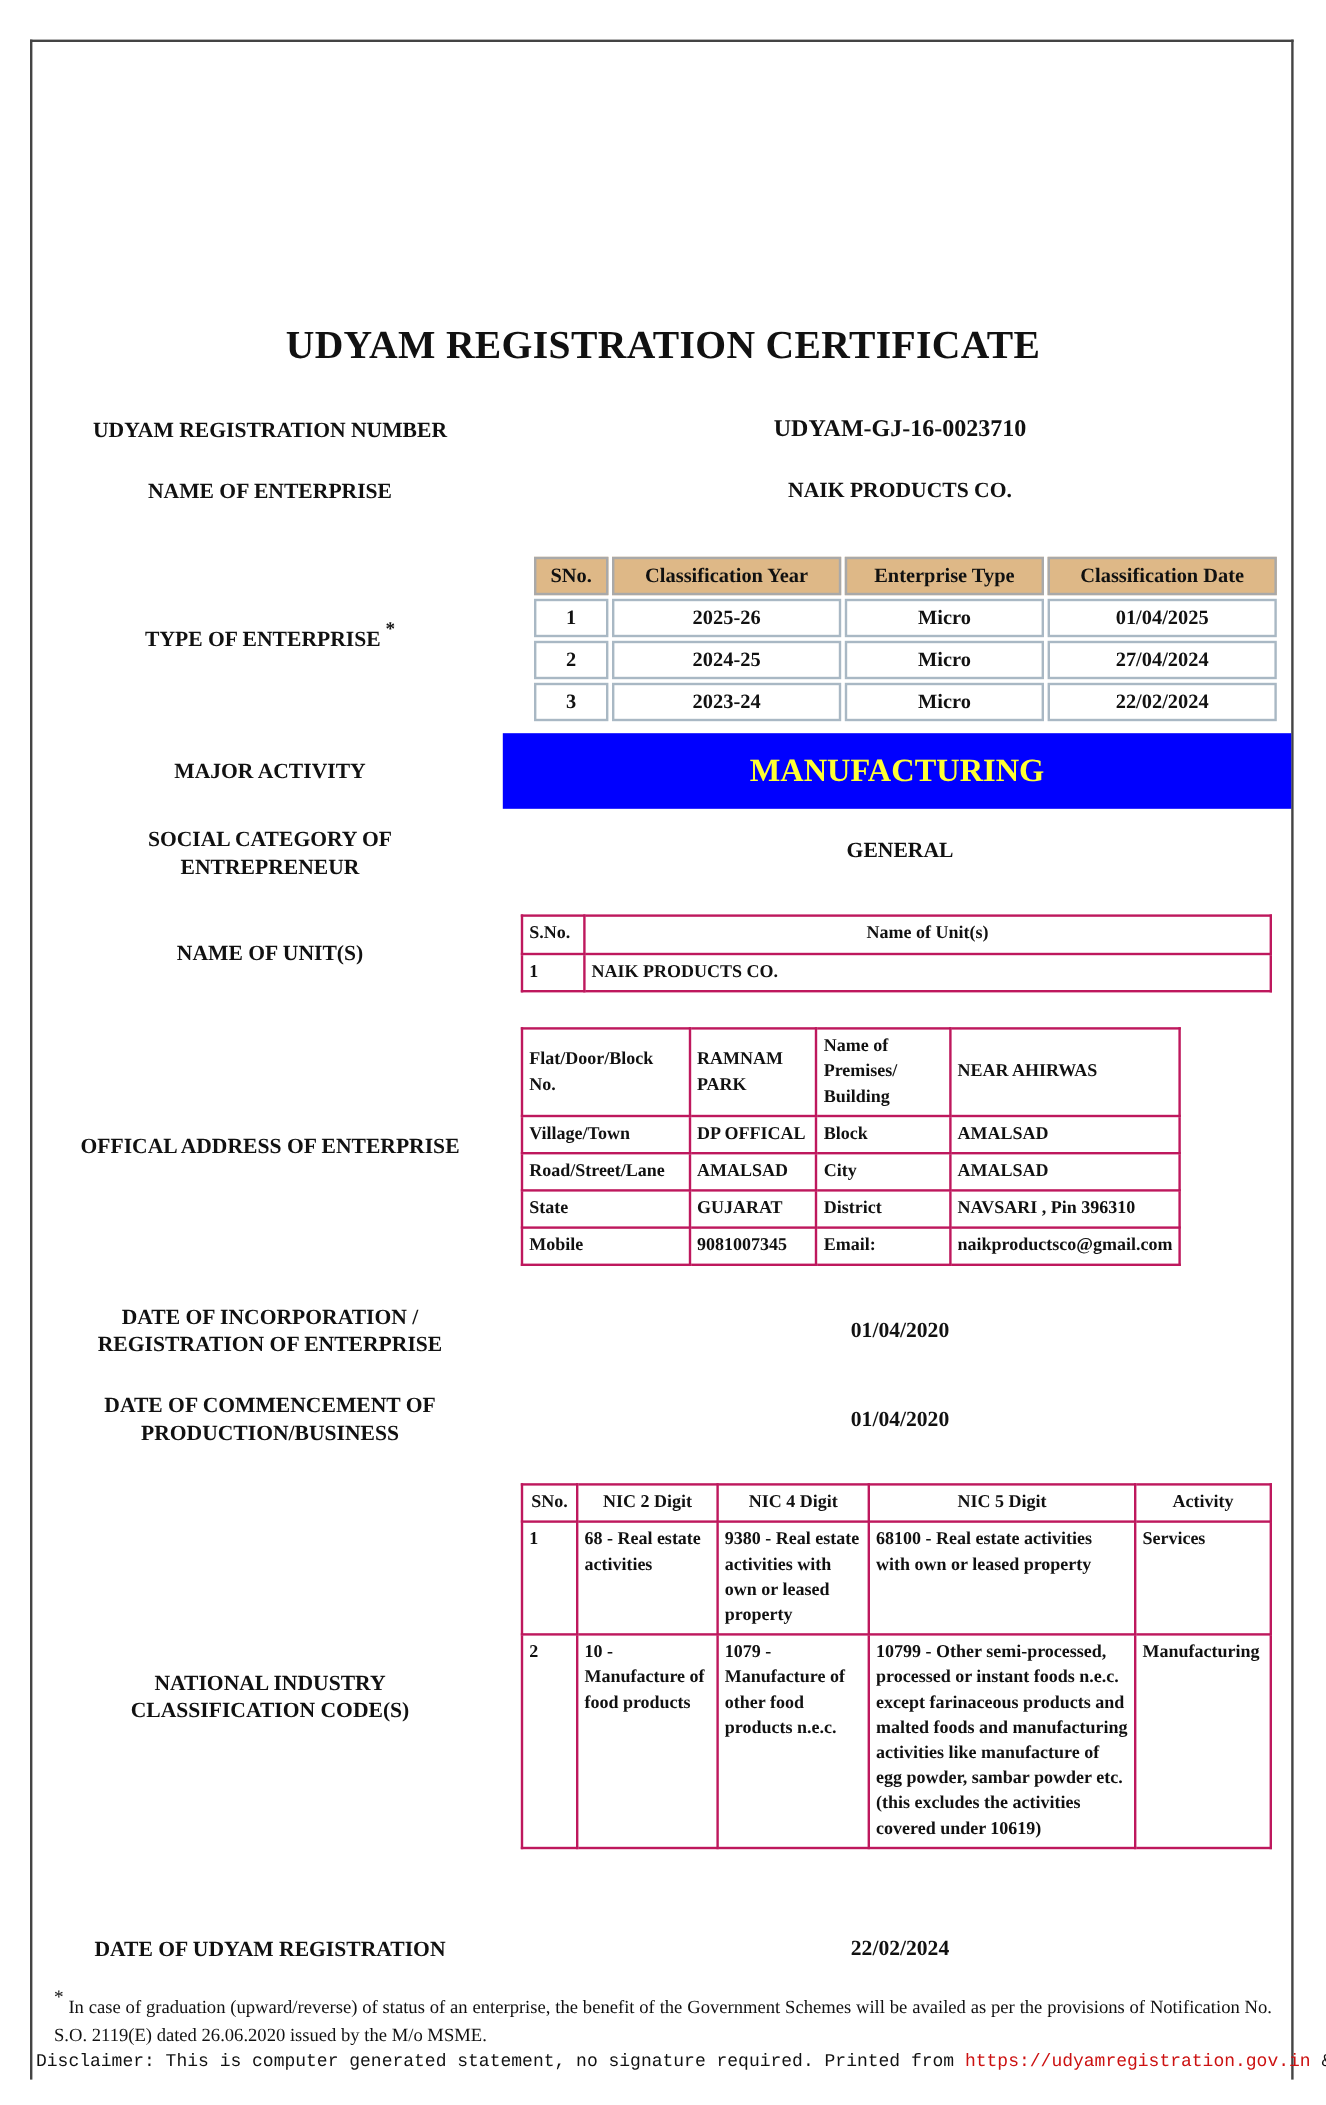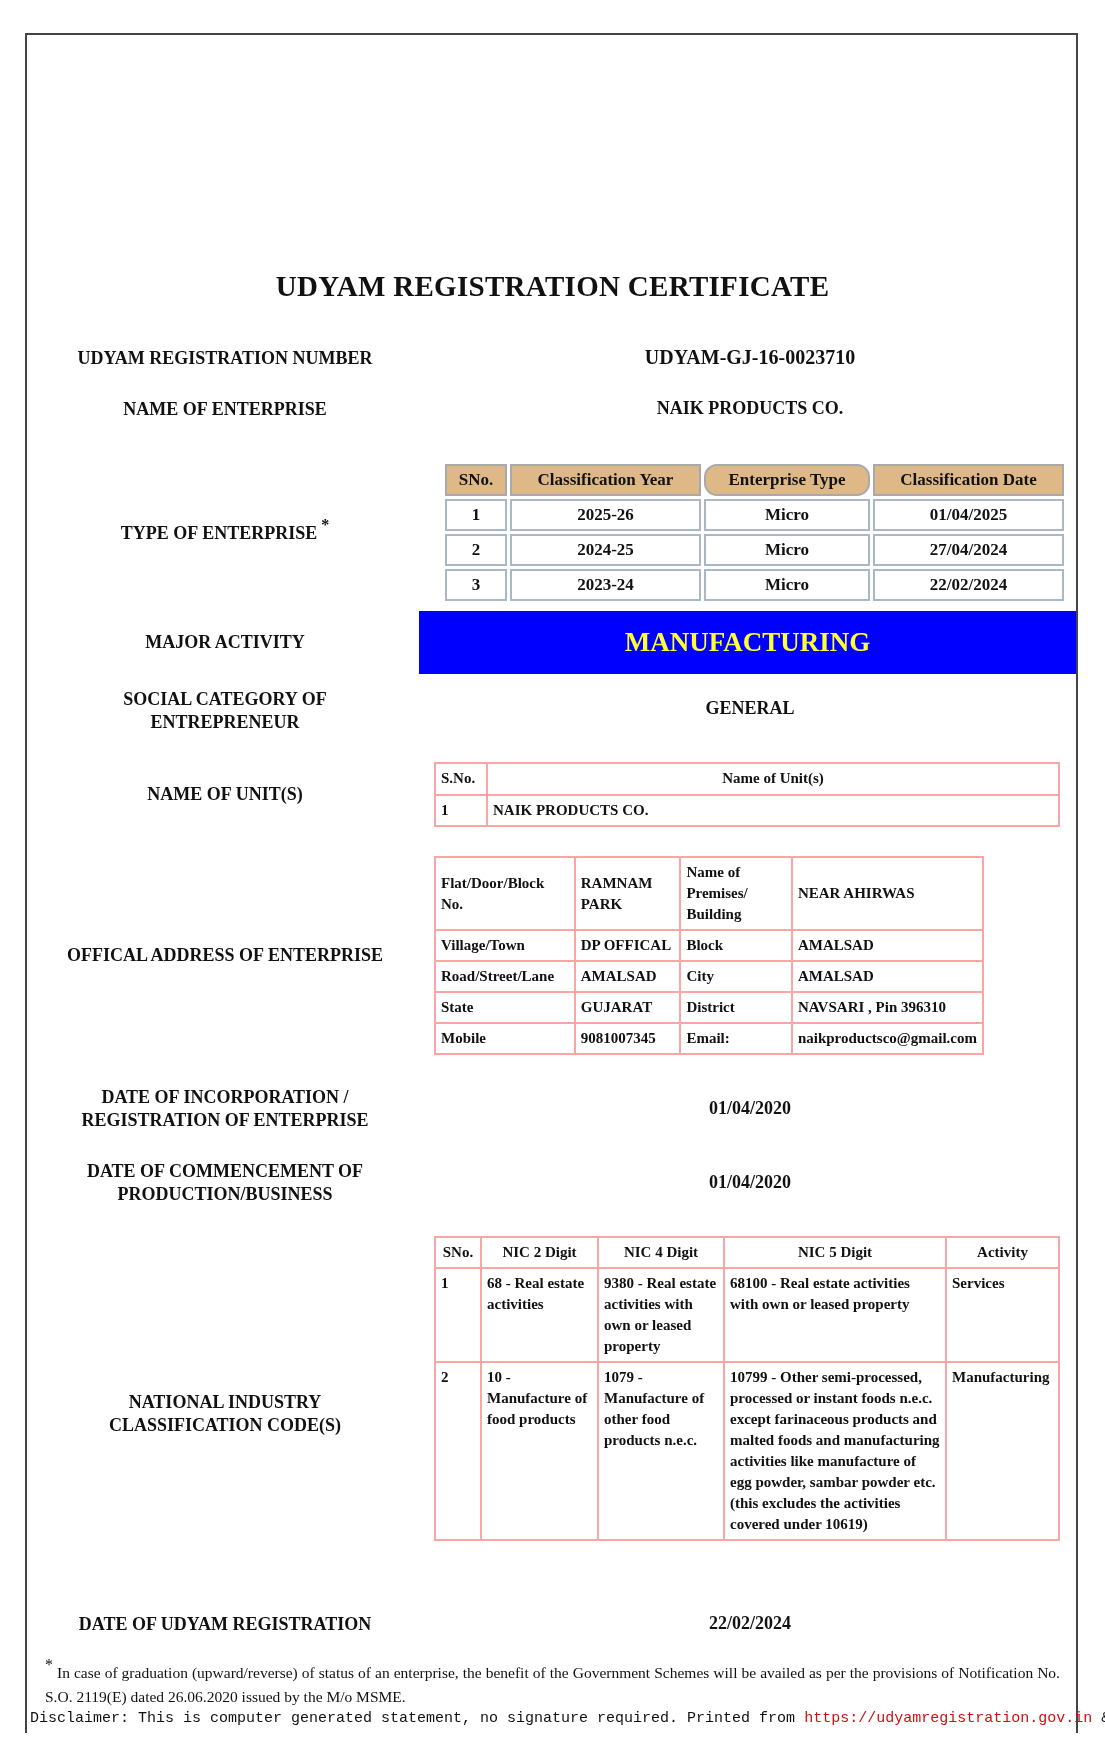--- a/index.html
+++ b/index.html
@@ -1,30 +1,30 @@
 <!DOCTYPE html>
 <html><head>
 <meta charset="utf-8">
 <style>
   html, body { margin:0; padding:0; background:#ffffff; }
   body { width:1105px; height:1754px; position:relative; font-family:"Liberation Serif", "DejaVu Serif", serif; color:#111; overflow:hidden; }
   .frame { position:absolute; left:25px; top:33px; width:1053px; height:1700px; border-top:2px solid #444; border-left:2px solid #444; border-right:2px solid #444; box-sizing:border-box; }
-  .title { position:absolute; left:0; width:1105px; top:270px; text-align:center; font-size:29px; font-weight:bold; letter-spacing:0.3px; }
+  .title { position:absolute; left:0; width:1105px; top:270px; text-align:center; font-size:33px; font-weight:bold; letter-spacing:0.3px; }
   .lbl { position:absolute; left:40px; width:370px; text-align:center; font-weight:bold; font-size:18px; line-height:23px; }
   .val { position:absolute; left:420px; width:660px; text-align:center; font-weight:bold; font-size:18px; }
   .sup { font-size:16px; vertical-align:super; position:relative; top:-2px; margin-left:4px; }
 
   
   table.cls { position:absolute; left:442px; top:461px; border-collapse:separate; border-spacing:3px; font-weight:bold; font-size:17px; }
   table.cls th { background:#deb887; border:2px solid #a9a9a9; padding:3px 6px; height:22px; font-weight:bold; }
   table.cls td { border:2px solid #a9b8c4; text-align:center; height:24px; padding:2px 6px; }
   .mfg { position:absolute; left:419px; top:611px; width:657px; height:63px; background:#0000ff; color:#ffff33; text-align:center; line-height:63px; font-size:27px; font-weight:bold; }
 
   table.grid { position:absolute; border-collapse:collapse; font-weight:bold; font-size:15px; }
-  table.grid td, table.grid th { border:2px solid #fca5a5; padding:4px 5px; vertical-align:top; text-align:left; line-height:21px; }
+  table.grid td, table.grid th { border:2px solid #be185d; padding:4px 5px; vertical-align:top; text-align:left; line-height:21px; }
   table.units { left:434px; top:762px; width:626px; }
   table.units th { font-weight:bold; text-align:center; height:22px; }
   table.addr { left:434px; top:856px; width:550px; }
   table.addr td { vertical-align:middle; }
   table.nic { left:434px; top:1236px; width:626px; }
   table.nic th { text-align:center; font-weight:bold; }
 
   .note { position:absolute; left:45px; top:1655px; width:1015px; font-weight:normal; font-size:15.5px; line-height:24px; text-align:justify; }
   .disc { position:absolute; left:30px; top:1710px; width:1045px; font-size:15px; white-space:nowrap;font-family:Liberation Mono, monospace; }
   .disc .link { color:#cc1111; }
@@ -41,21 +41,21 @@
 
 <div class="lbl" style="top:398px;">NAME OF ENTERPRISE</div>
 <div class="val" style="top:398px;">NAIK PRODUCTS CO.</div>
 
 <div class="lbl" style="top:515px;"><span>TYPE OF ENTERPRISE</span><span class="sup">*</span></div>
 <table class="cls">
   <tbody>
       <tr>
     <th style="width:46px;">SNo.</th>
     <th style="width:175px;">Classification Year</th>
-    <th style="width:150px;border-radius:13px;">Enterprise Type</th>
+    <th style="width:150px;">Enterprise Type</th>
     <th style="width:175px;margin-left:44px;">Classification Date</th>
   </tr>
   <tr>
     <td>1</td>
     <td>2025-26</td>
     <td>Micro</td>
     <td>01/04/2025</td>
   </tr>
   <tr>
     <td>2</td>

